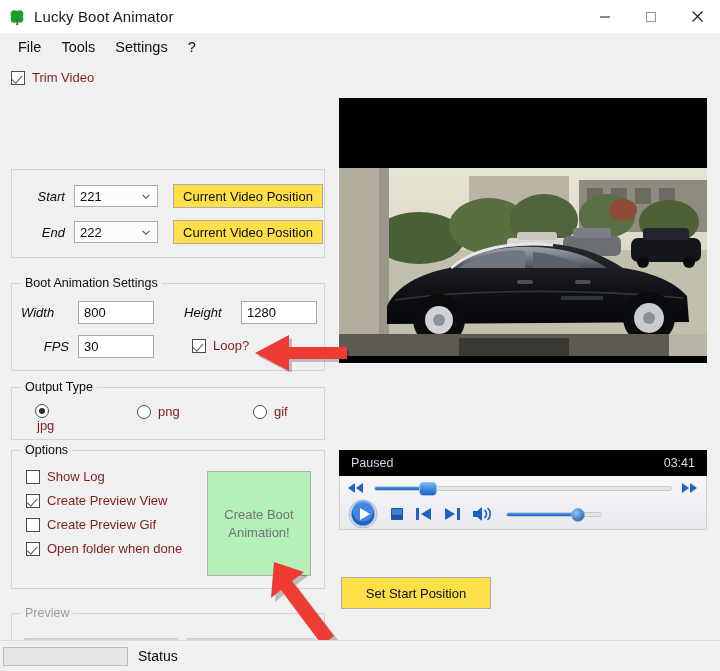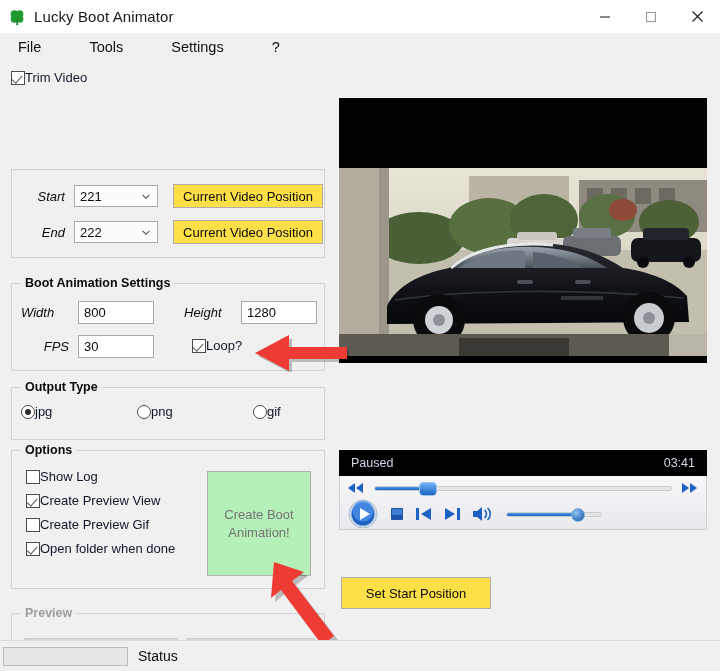--- a/index.html
+++ b/index.html
@@ -55,21 +55,20 @@
   .winbtn svg { display: block; }
 
   
   #menubar {
     height: 29px;
     background: #f0f0f0;
     display: flex;
     align-items: center;
     padding-left: 8px;
     border-bottom: 0;
-    gap: 28px;
   }
   .menu-item {
     padding: 4px 10px;
     font-size: 14.5px;
     color: #101010;
     line-height: 1;
   }
 
   
   #content {
@@ -100,22 +99,23 @@
     position: absolute;
     left: 2px;
     top: 1px;
     width: 5px;
     height: 9px;
     border: solid #5a5a5a;
     border-width: 0 1.6px 1.6px 0;
     transform: rotate(42deg);
   }
   .cb-label {
+    margin-left: 7px;
     font-size: 13px;
-    color: #0f172a;
+    color: #7f1d1d;
   }
   .cb-row {
     display: flex;
     align-items: center;
     margin-bottom: 9px;
   }
 
   
   .group {
     position: absolute;
@@ -123,21 +123,20 @@
     box-sizing: border-box;
   }
   .group > .legend {
     position: absolute;
     top: -8px;
     left: 9px;
     background: #f0f0f0;
     padding: 0 4px;
     font-size: 12.5px;
     color: #0b0b0b;
-    font-weight: bold;
   }
   .group.disabled > .legend { color: #9d9d9d; }
 
   
   #grp-trim { left: 11px; top: 107px; width: 314px; height: 89px; }
   .field-row {
     display: flex;
     align-items: center;
     position: absolute;
   }
@@ -480,21 +479,21 @@
       <div class="txtbox" style="width:76px;">30</div>
     </div>
     <div class="field-row" style="left:180px; top:54px;">
       <span class="cb checked"></span>
       <span class="cb-label">Loop?</span>
     </div>
   </div>
 
   <div class="group" id="grp-output">
     <span class="legend">Output Type</span>
-    <div class="field-row" style="left:9px; top:16px;">
+    <div class="field-row" style="left:18px; top:16px;flex-direction:column;">
       <span class="radio checked"></span>
       <span class="cb-label">jpg</span>
     </div>
     <div class="field-row" style="left:125px; top:16px;">
       <span class="radio"></span>
       <span class="cb-label">png</span>
     </div>
     <div class="field-row" style="left:241px; top:16px;">
       <span class="radio"></span>
       <span class="cb-label">gif</span>

